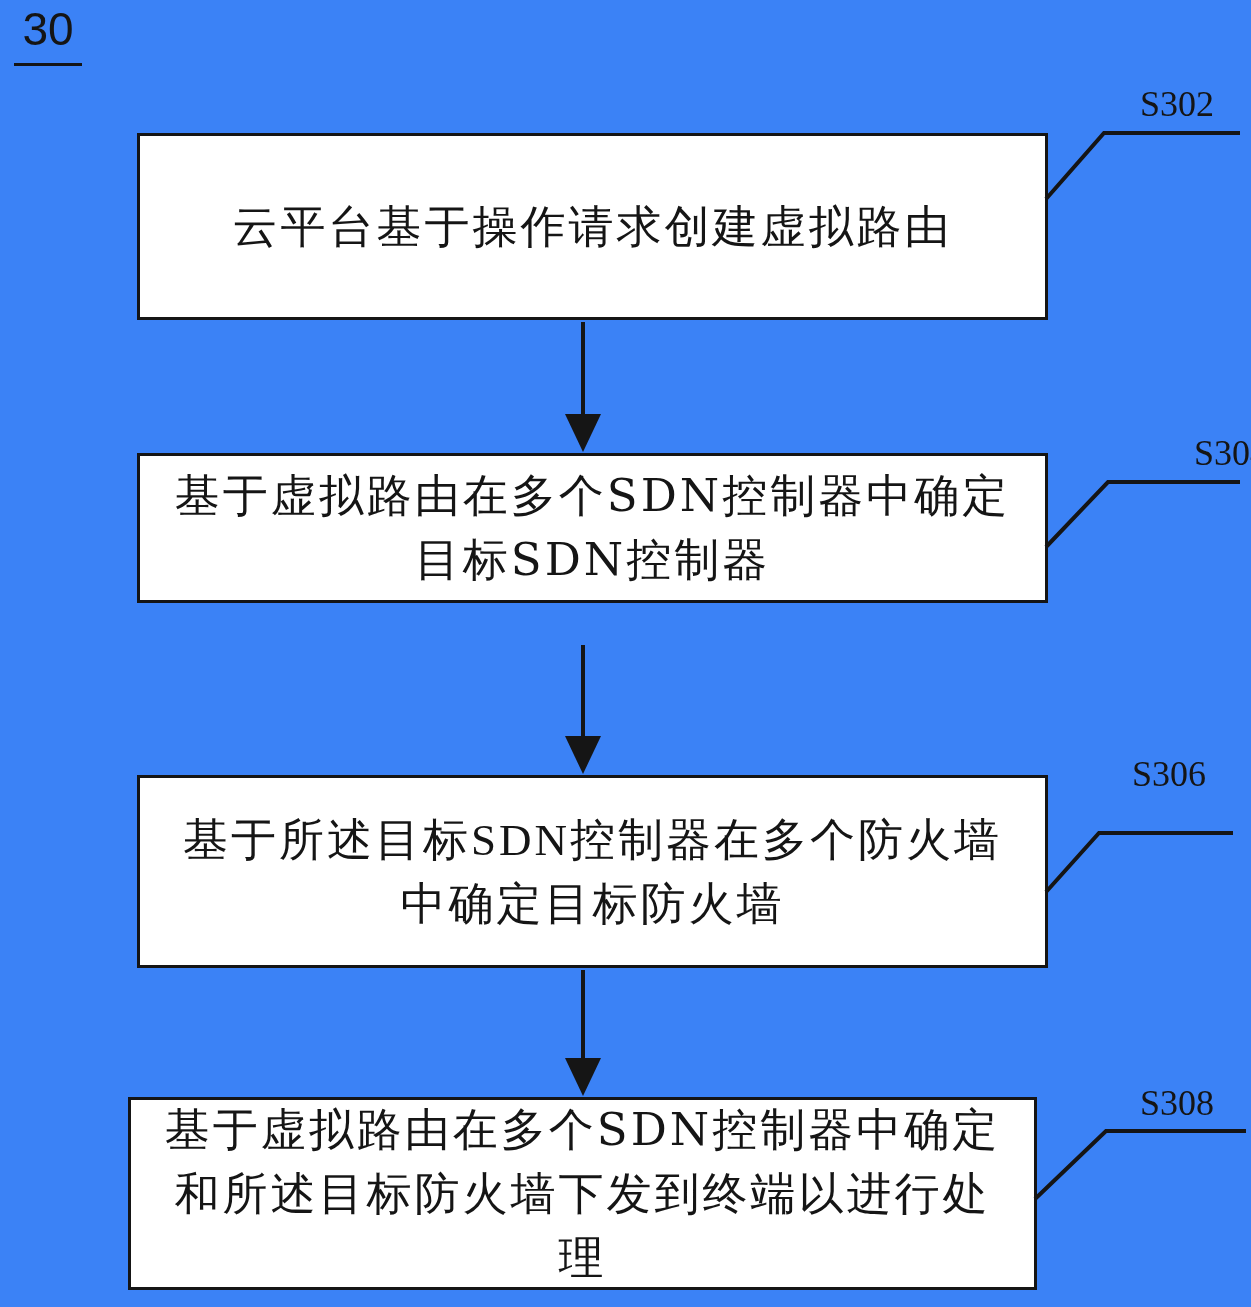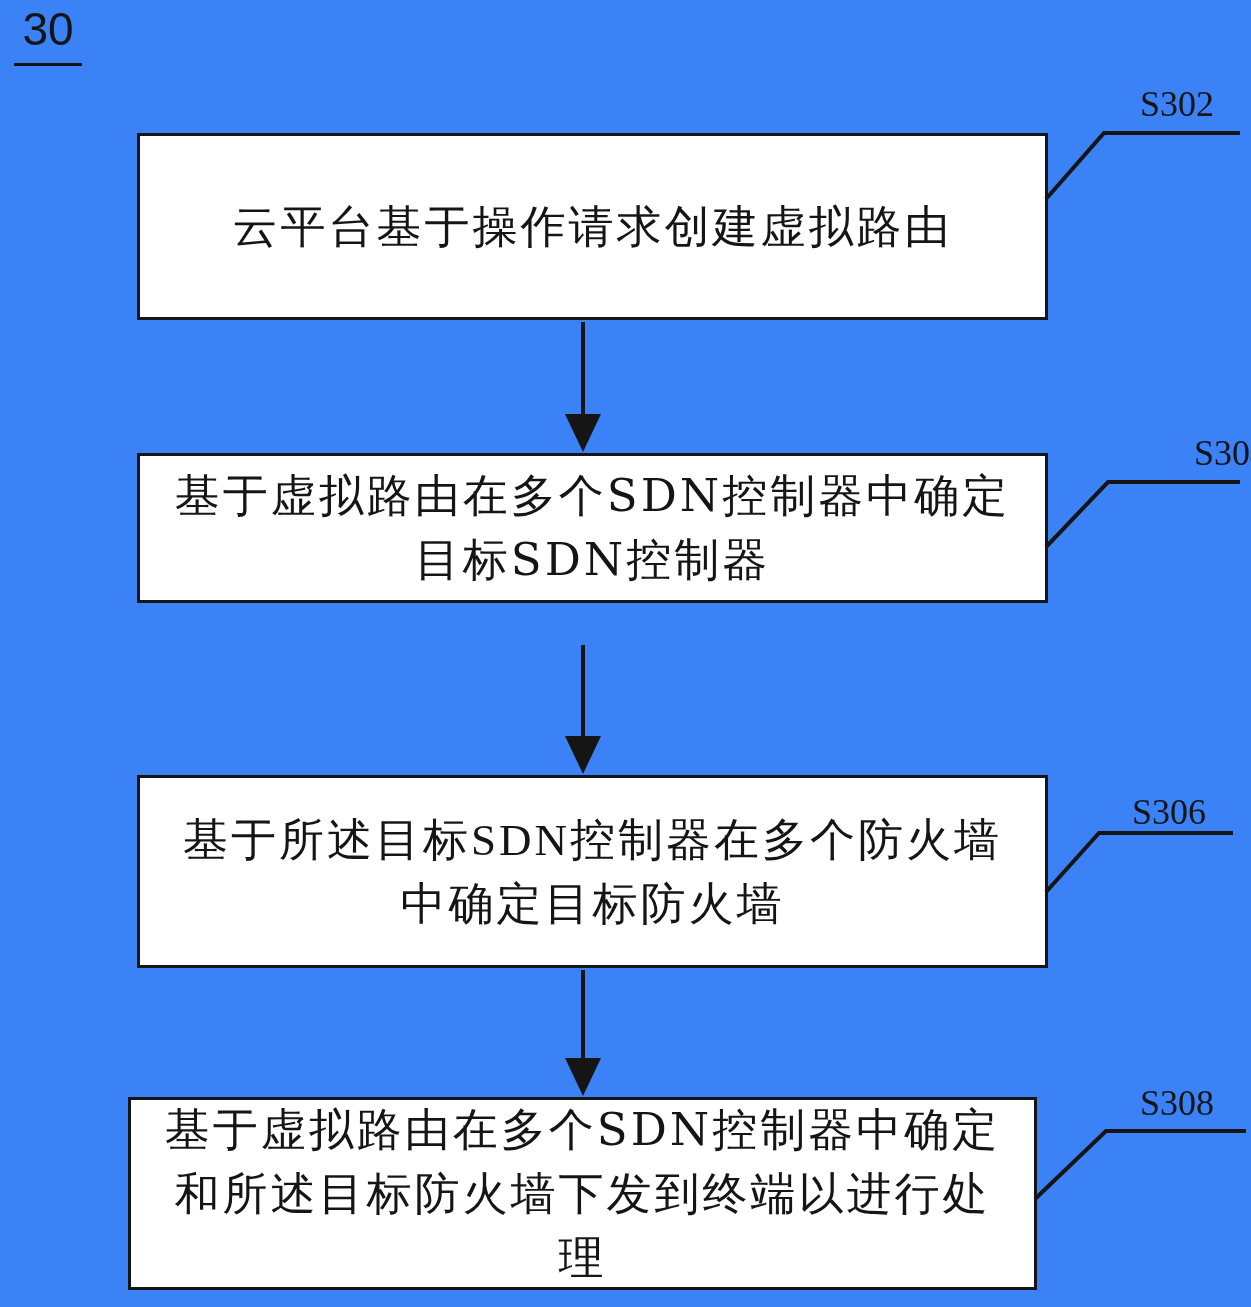--- a/index.html
+++ b/index.html
@@ -55,21 +55,21 @@
     width: 110px;
     text-align: center;
     font-family: Liberation Serif, serif;
     font-size: 36px;
     font-weight: 400;
     color: #151515;
     line-height: 1;
   }
   #step-label-1 { left: 1122px; top: 86px; }
   #step-label-2 { left: 1176px; top: 435px; text-align: center; }
-  #step-label-3 { left: 1114px; top: 794px; }
+  #step-label-3 { left: 1114px; top: 756px; }
   #step-label-4 { left: 1122px; top: 1085px; }
   #connector-layer {
     position: absolute;
     left: 0;
     top: 0;
     width: 1251px;
     height: 1307px;
     pointer-events: none;
   }
 </style>

